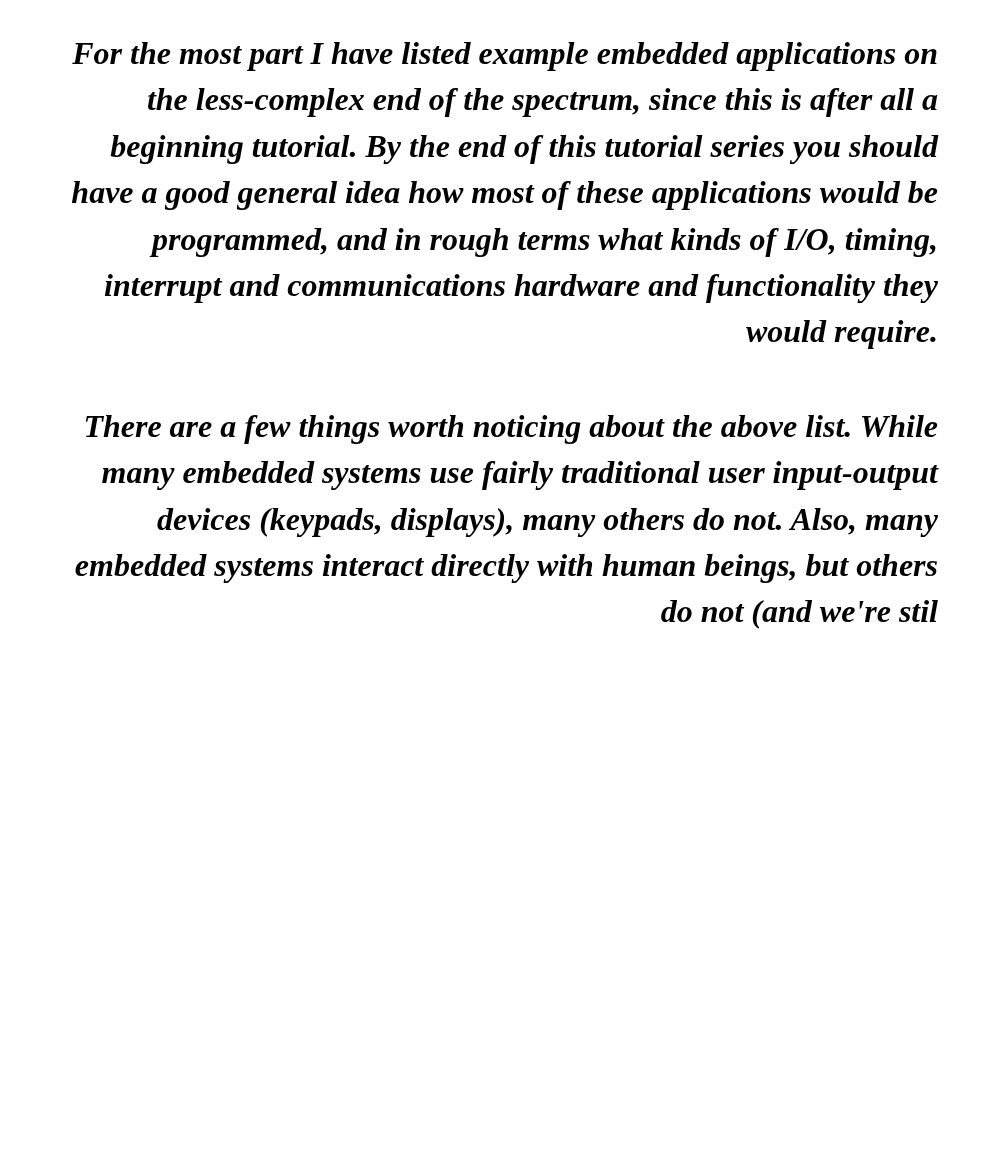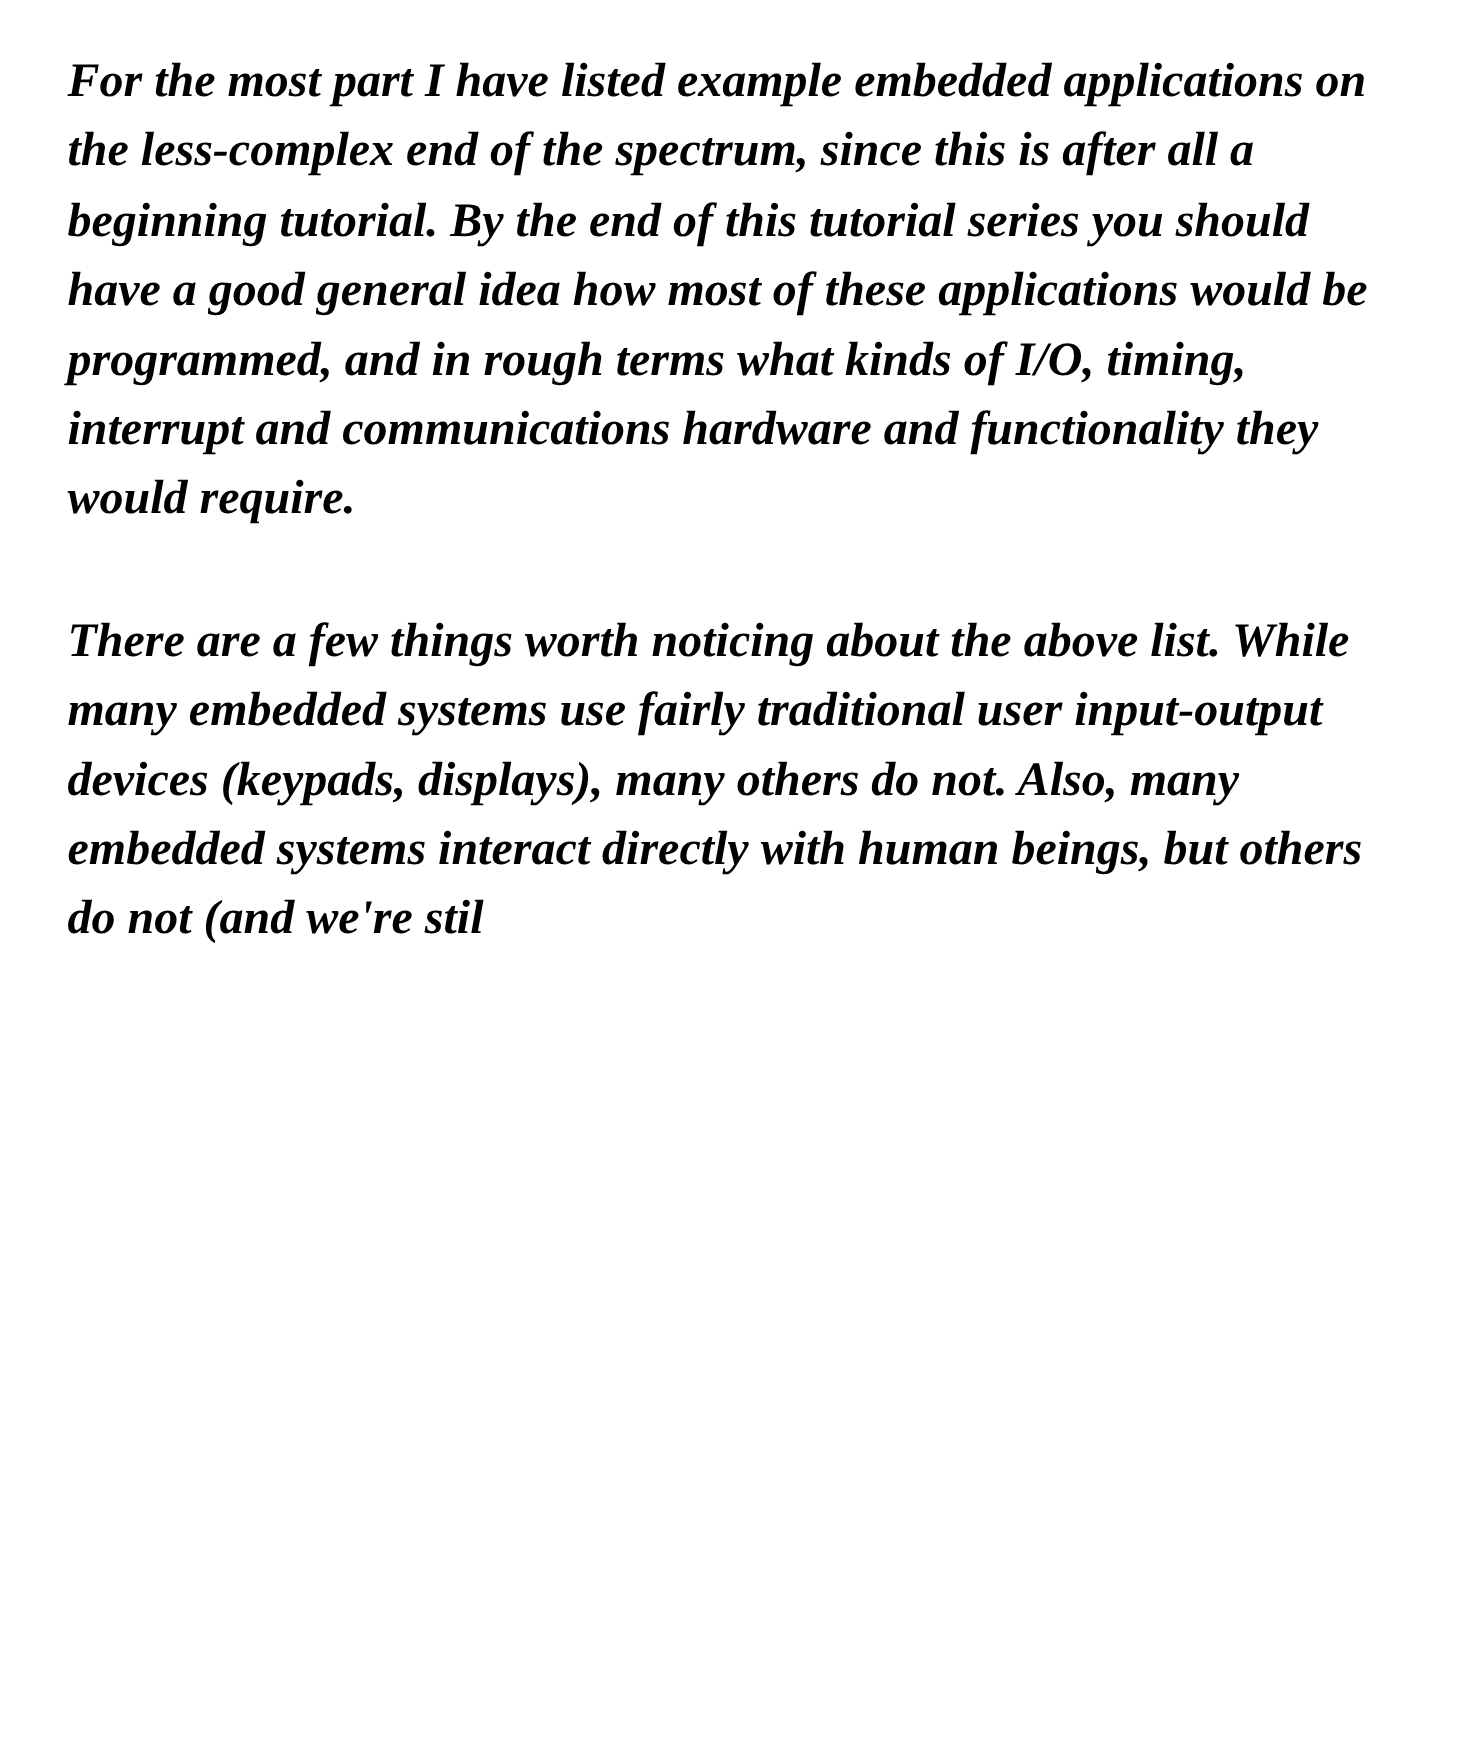--- a/index.html
+++ b/index.html
@@ -22,21 +22,21 @@
     }
 
     .paragraph {
       font-family: 'Georgia', 'Times New Roman', serif;
       font-style: italic;
       font-weight: bold;
       font-size: 32px;
       line-height: 1.45;
       color: #000000;
       margin-bottom: 48px;
-      text-align: left;
+      text-align: right;
     }
   </style>
 </head>
 <body>
 
 <div class="content-area">
   <p class="paragraph">For the most part I have listed example embedded applications on the less-complex end of the spectrum,  since this is after all a beginning tutorial.  By the end of this tutorial series you should have a good general idea how most of these applications would be programmed,  and in rough terms what kinds of I/O,  timing,  interrupt and communications hardware and functionality they would require.</p>
 
   <p class="paragraph">There are a few things worth noticing about the above list.  While many embedded systems use fairly traditional user input-output devices (keypads,  displays),  many others do not.  Also,  many embedded systems interact directly with human beings,  but others do not (and we're stil</p>
 </div>

